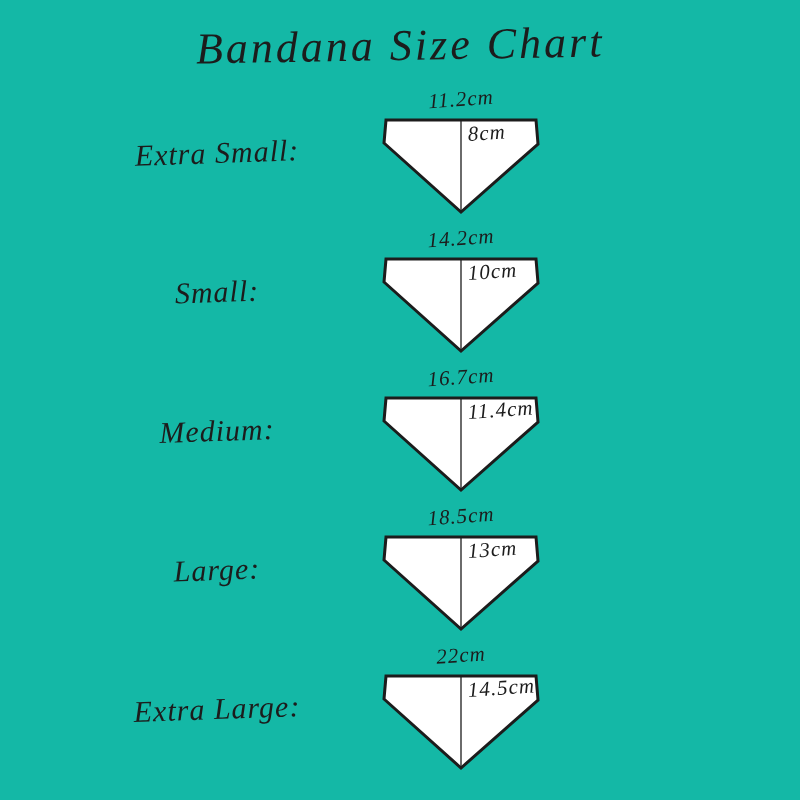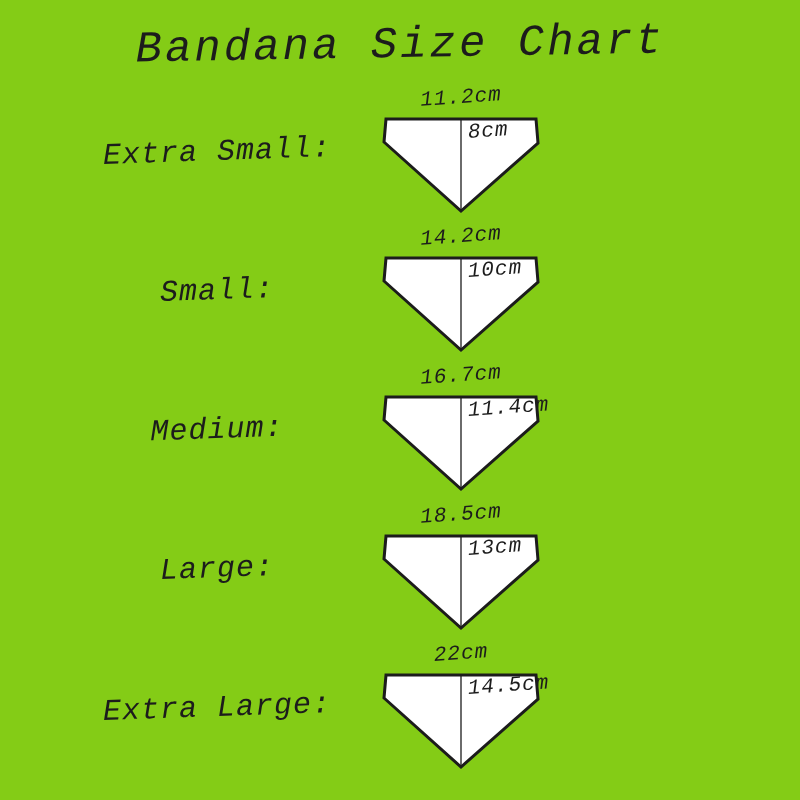--- a/index.html
+++ b/index.html
@@ -4,23 +4,23 @@
 <style>
   html, body {
     margin: 0;
     padding: 0;
     background: #ffffff;
   }
   .page {
     position: relative;
     width: 800px;
     height: 800px;
-    background: #84cc16;
+    background: #14b8a6;
     color: #1c1c1c;
-    font-family: Liberation Mono, monospace;
+    font-family: Liberation Serif, serif;
     overflow: hidden;
   }
   .title {
     padding-top: 20px;
     text-align: center;
     font-size: 44px;
     font-style: italic;
     letter-spacing: 3px;
     color: #1c1c1c;
     transform: rotate(-1deg);

